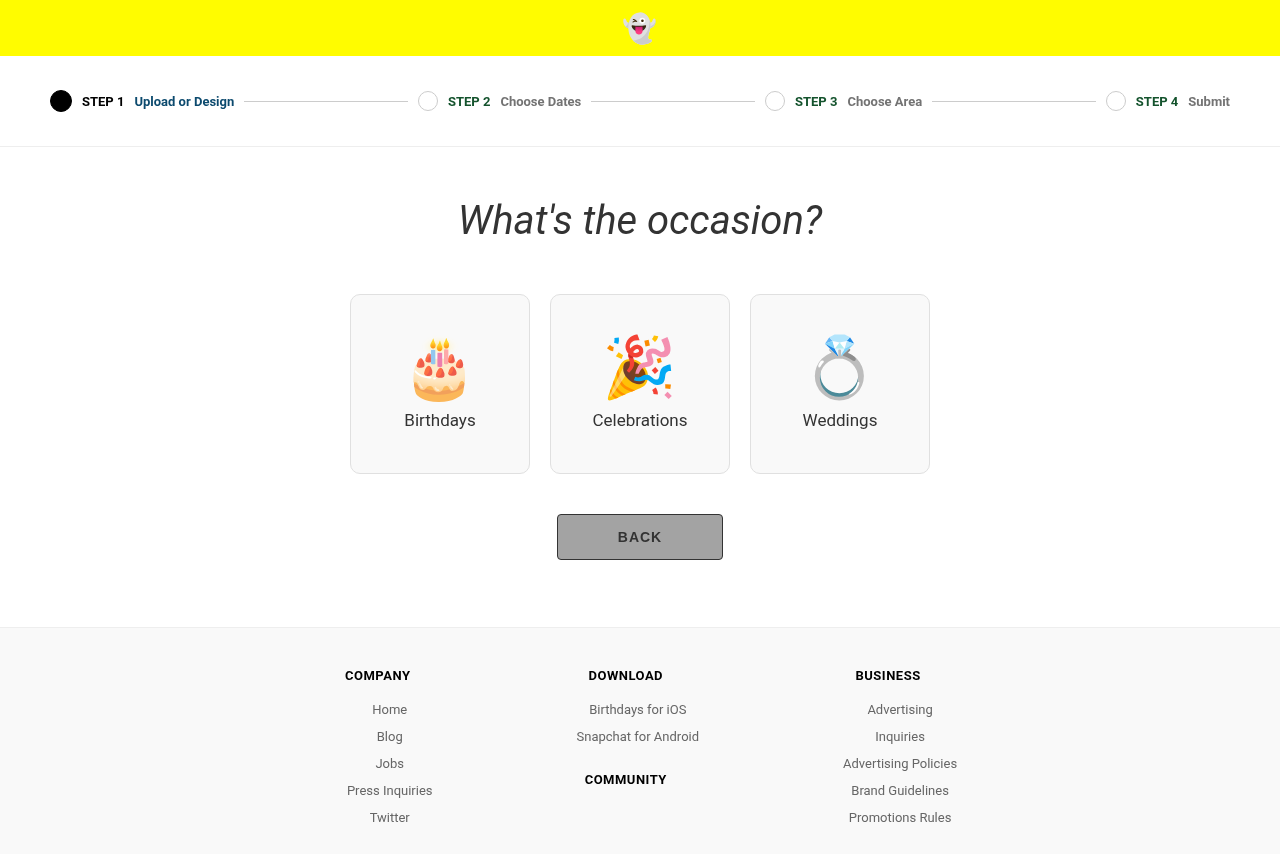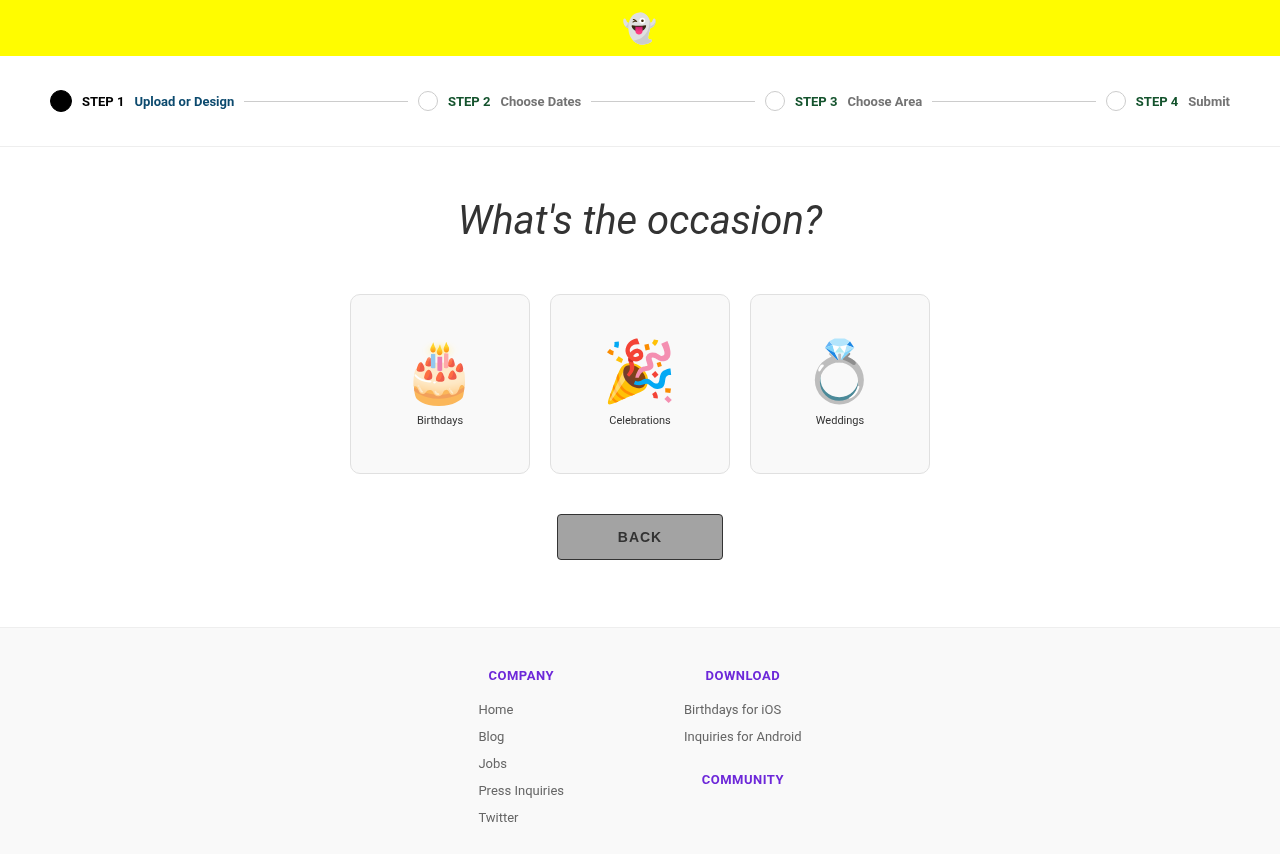--- a/index.html
+++ b/index.html
@@ -118,21 +118,21 @@
       justify-content: center;
       cursor: pointer;
       transition: box-shadow 0.2s;
       gap: 12px;
     }
     .card-emoji {
       font-size: 60px;
       line-height: 1;
     }
     .card-label {
-      font-size: 11px;
+      font-size: 17px;
       color: #333;
       font-weight: 400;
     }
 
     
     .back-btn {
       border: 1.5px solid #333;
       background: #a3a3a3;
       padding: 14px 60px;
       font-size: 14px;
@@ -154,26 +154,28 @@
       justify-content: center;
       gap: 120px;
       flex-wrap: wrap;
       max-width: 1000px;
       margin: 0 auto;
     }
     .footer-col h4 {
       font-size: 13px;
       font-weight: 700;
       letter-spacing: 0.5px;
-      color: #6d28d9;
+      color: #000000;
       margin-bottom: 16px;
       text-align: center;
     }
     .footer-col ul {
       list-style: none;
+      text-align: center;
+      margin-left: 24px;
     }
     .footer-col ul li {
       margin-bottom: 8px;
     }
     .footer-col ul li a {
       font-size: 13px;
       color: #666;
       text-decoration: none;
     }
   </style>
@@ -246,21 +248,31 @@
         <li><a href="#">Jobs</a></li>
         <li><a href="#">Press Inquiries</a></li>
         <li><a href="#">Twitter</a></li>
       </ul>
     </div>
 
     <div class="footer-col">
       <h4>DOWNLOAD</h4>
       <ul>
         <li><a href="#">Birthdays for iOS</a></li>
-        <li><a href="#">Inquiries for Android</a></li>
+        <li><a href="#">Snapchat for Android</a></li>
       </ul>
       <br>
       <h4>COMMUNITY</h4>
     </div>
 
+    <div class="footer-col">
+      <h4>BUSINESS</h4>
+      <ul>
+        <li><a href="#">Advertising</a></li>
+        <li><a href="#">Inquiries</a></li>
+        <li><a href="#">Advertising Policies</a></li>
+        <li><a href="#">Brand Guidelines</a></li>
+        <li><a href="#">Promotions Rules</a></li>
+      </ul>
+    </div>
 
   </div>
 </footer>
 
 </body></html>

